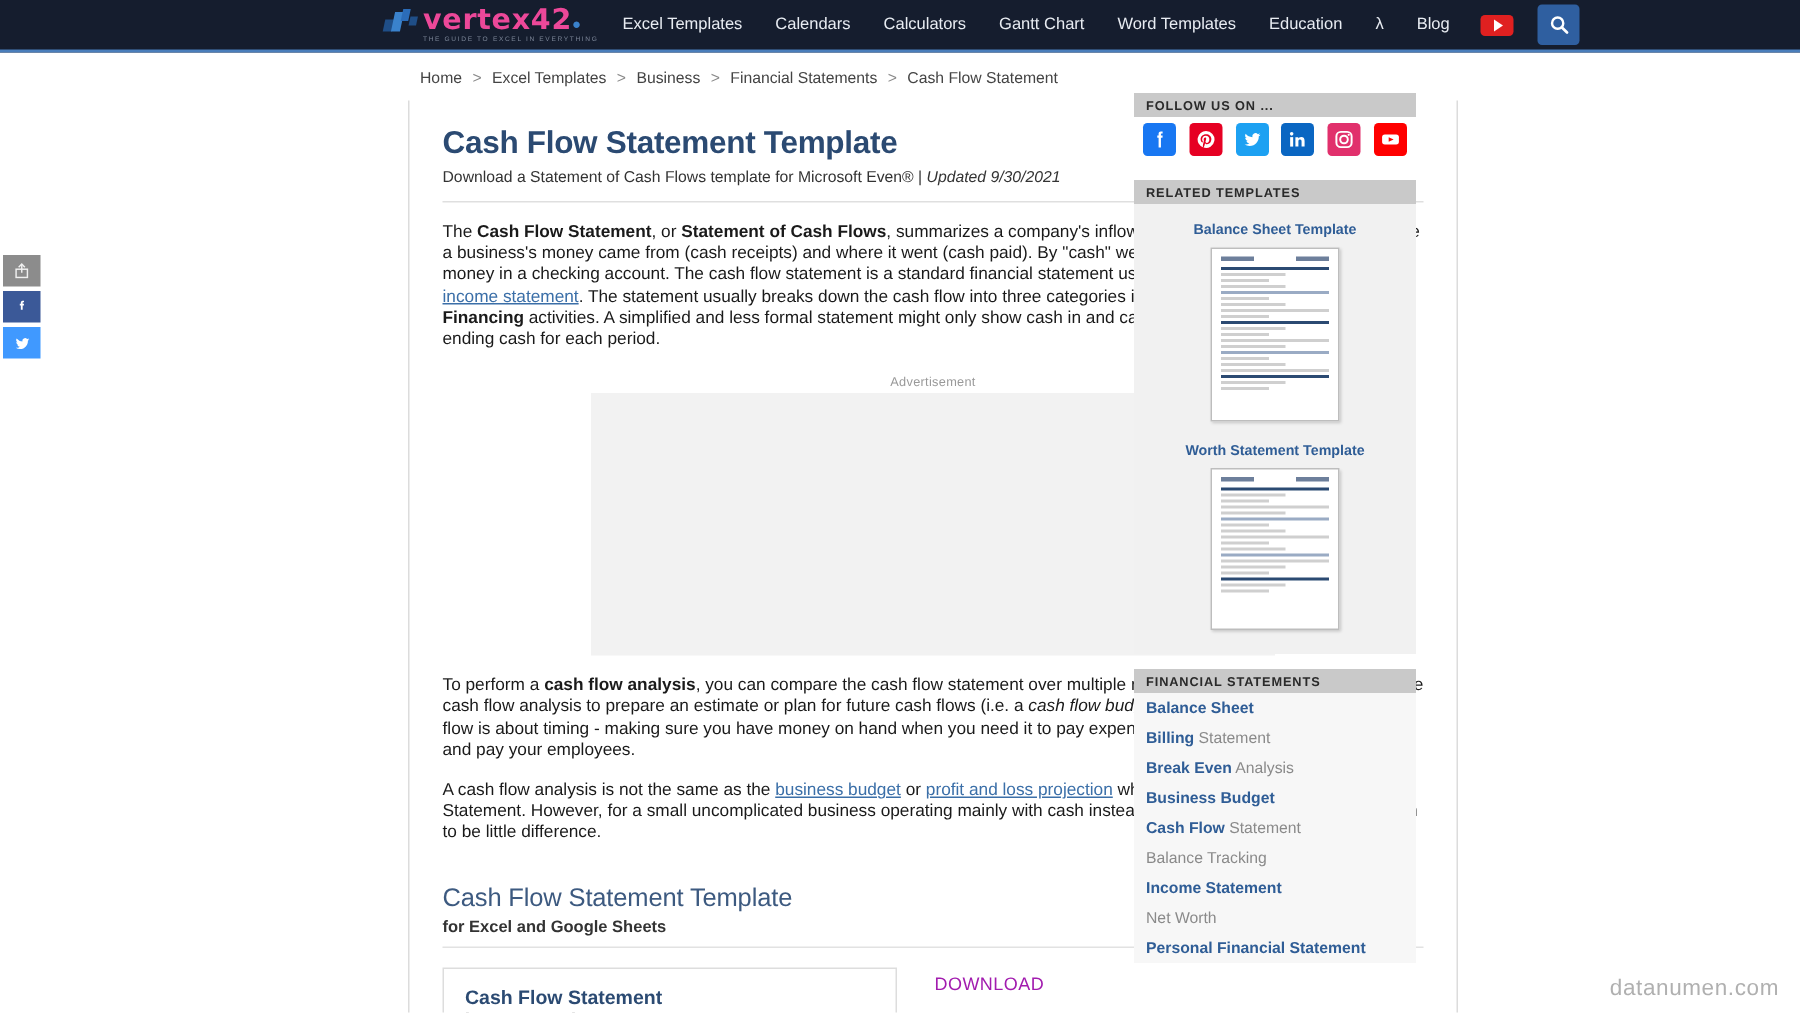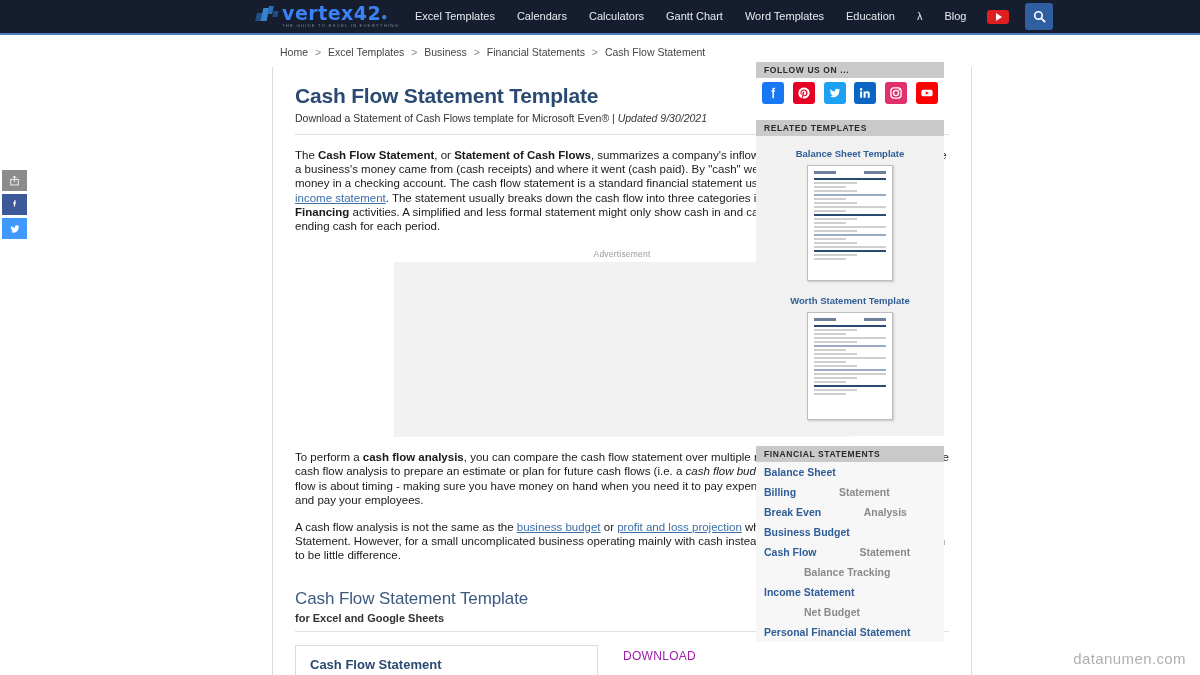--- a/index.html
+++ b/index.html
@@ -23,21 +23,21 @@
   .logo { display: flex; flex-direction: column; justify-content: center; height: 35px; width: 140px; }
   .logo-row { display: flex; align-items: flex-end; }
   .logo-mark { width: 22px; height: 16px; position: relative; margin-right: 4px; }
   .logo-mark i { position: absolute; display: block; background: #2b6cb8; transform: skewX(-12deg); }
   .logo-mark i:nth-child(1){ left:0; top:7px; width:6px; height:8px; background:#1f4e87; }
   .logo-mark i:nth-child(2){ left:6px; top:2px; width:6px; height:13px; background:#3a82cc; }
   .logo-mark i:nth-child(3){ left:12px; top:0px; width:5px; height:8px; background:#2b6cb8; }
   .logo-mark i:nth-child(4){ left:17px; top:5px; width:5px; height:6px; background:#1f4e87; }
   .logo-text {
     font-family: "DejaVu Sans", sans-serif;
-    font-size: 19px; font-weight: bold; color: #3b82f6;
+    font-size: 19px; font-weight: bold; color: #ec4899;
     letter-spacing: 0.5px; line-height: 17px; text-align: center;
   }
   .logo-dot { color:#3a82cc; font-size: 10px; vertical-align: super; }
   .logo-tag {
     font-size: 4.4px; color: #7b8597; letter-spacing: 1.1px;
     margin-left: 26px; margin-top: 1px; white-space: nowrap;
     font-family: "Liberation Sans", sans-serif;
   }
   .nav-items { display: flex; align-items: center; height: 35px; margin-left: 8px; }
   .nav-item {
@@ -169,21 +169,21 @@
   .th-r.sh2 { width: 45%; }
   .th-head { display:flex; justify-content: space-between; margin-bottom: 4px; }
   .th-head div { height: 3px; background: #6d7f9b; width: 30%; }
 
   .fs-list { background: #f7f7f7; }
   .fs-item {
     font-size: 10.5px; padding: 4.5px 8px; color: #2f5d96; cursor: pointer;
     line-height: 11px;
   }
   .fs-item b { font-weight: bold; color: #2f5d96; }
-  .fs-item .dim { color: #8a8a8a; font-weight: bold; padding-left: 40px; }
+  .fs-item .dim { color: #8a8a8a; font-weight: normal; }
   .fs-item.all-dim { color: #8a8a8a; }
 
   .watermark {
     position: absolute; right: 14px; bottom: 8px;
     font-size: 15px; color: #b0b0b0; letter-spacing: 0.4px;
   }
   .page-bg-left { position:absolute; top:37px; left:0; width:256px; height:638px; background:#fff; }
   .page-bg-right { position:absolute; top:37px; left:944px; width:256px; height:638px; background:#fff; }
 </style>
 </head>
@@ -415,21 +415,21 @@
     <div class="panel">
       <div class="panel-head">FINANCIAL STATEMENTS</div>
       <div class="fs-list">
         <div class="fs-item"><b>Balance Sheet</b><span class="dim"></span></div>
         <div class="fs-item"><b>Billing</b><span class="dim"> Statement</span></div>
         <div class="fs-item"><b>Break Even</b><span class="dim"> Analysis</span></div>
         <div class="fs-item"><b>Business Budget</b><span class="dim"></span></div>
         <div class="fs-item"><b>Cash Flow</b><span class="dim"> Statement</span></div>
         <div class="fs-item all-dim"><b></b><span class="dim">Balance Tracking</span></div>
         <div class="fs-item"><b>Income Statement</b><span class="dim"></span></div>
-        <div class="fs-item all-dim"><b></b><span class="dim">Net Budget</span></div>
+        <div class="fs-item all-dim"><b></b><span class="dim">Net Worth</span></div>
         <div class="fs-item"><b>Personal Financial Statement</b><span class="dim"></span></div>
       </div>
     </div>
 
   </div>
 
   <div class="watermark">datanumen.com</div>
 
 </div>
 

